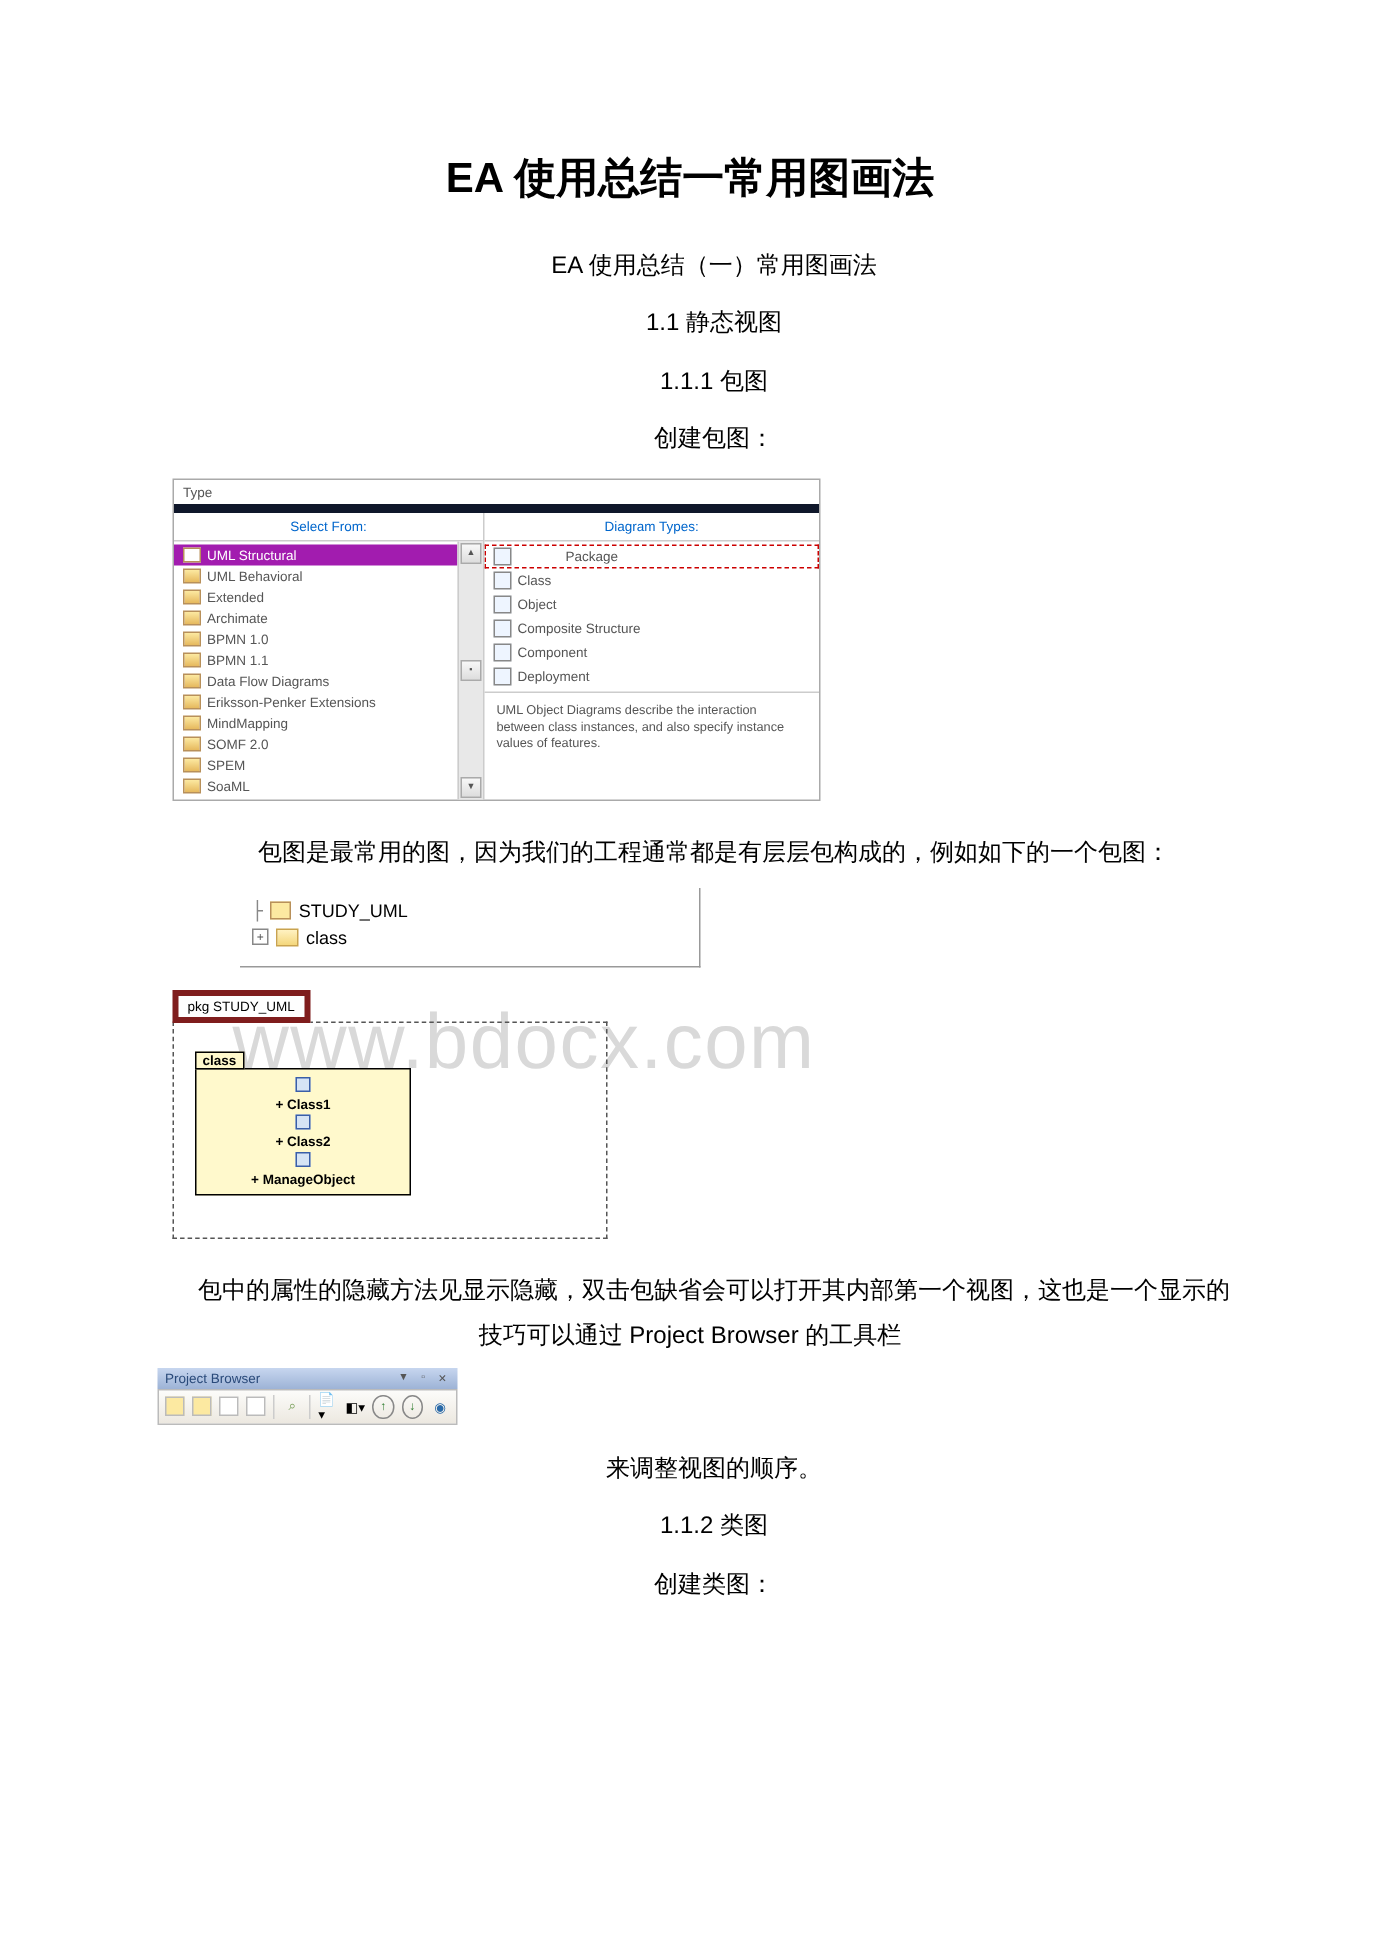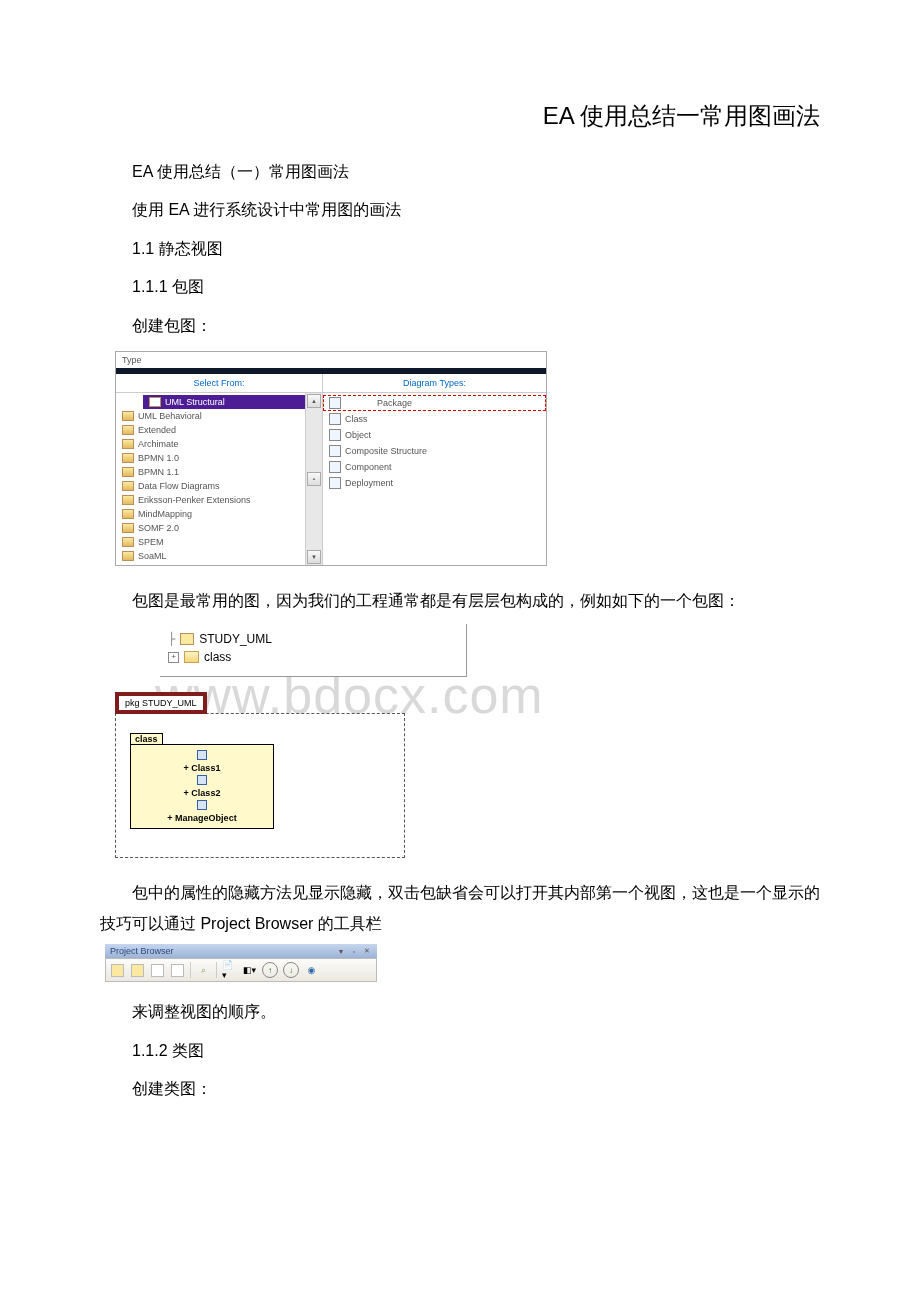--- a/index.html
+++ b/index.html
@@ -8,32 +8,33 @@
       padding: 0;
       width: 920px;
       background: #fff;
       color: #000;
     }
     .page {
       padding: 100px 100px 50px 100px;
       position: relative;
     }
     .title {
-      text-align: right;
-      font-size: 24px;
-      font-weight: normal;
+      text-align: center;
+      font-size: 28px;
+      font-weight: bold;
       margin-bottom: 25px;
     }
     .indent {
       text-indent: 2em;
     }
     .para {
       font-size: 16px;
       line-height: 1.9;
       margin: 8px 0;
+      text-align: center;
     }
     .dialog-box {
       margin: 10px 0 20px 15px;
       border: 1px solid #aaa;
       width: 430px;
       font-family: Tahoma, Arial, sans-serif;
       font-size: 9px;
       background: #fff;
       color: #555;
     }
@@ -62,23 +63,22 @@
       flex: 1;
       padding: 2px 0;
     }
     .list-item {
       padding: 2px 6px;
       display: flex;
       align-items: center;
       gap: 4px;
     }
     .list-item.selected {
-      background: #4c1d95;
+      background: #a21caf;
       color: #fff;
-      margin-left: 27px;
     }
     .list-item.selected-r {
       border: 1px dashed #c00;
       padding: 1px 5px;
       gap: 36px;
     }
     .folder-icon {
       width: 10px;
       height: 8px;
       background: linear-gradient(#fce9a1, #e6b95e);
@@ -227,21 +227,21 @@
       flex-direction: column;
     }
     .blue-box {
       width: 8px;
       height: 8px;
       border: 1px solid #3a5fa8;
       background: #d6e4f5;
     }
     .toolbar-panel {
       margin: 5px 0 15px 5px;
-      width: 272px;
+      width: 200px;
       font-family: Tahoma, Arial, sans-serif;
     }
     .toolbar-title {
       background: linear-gradient(#c7d6ef, #9db3d6);
       font-size: 9px;
       padding: 2px 5px;
       display: flex;
       justify-content: space-between;
       align-items: center;
       color: #2a4a7a;
@@ -299,21 +299,20 @@
   </style>
 </head>
 <body>
 
 <div class="page">
   <div class="content-layer">
 
   <div class="title">EA 使用总结一常用图画法</div>
 
   <div class="para indent">EA 使用总结（一）常用图画法</div>
-  <div class="para indent">使用 EA 进行系统设计中常用图的画法</div>
   <div class="para indent">1.1 静态视图</div>
   <div class="para indent">1.1.1 包图</div>
   <div class="para indent">创建包图：</div>
 
   <div class="dialog-box">
     <div class="dialog-header">Type</div>
     <div class="dialog-body">
       <div class="dialog-left">
         <div class="dialog-col-header">Select From:</div>
         <div class="list-scroll">
@@ -395,20 +394,21 @@
               </div>
           <div class="list-item">
                 <span class="type-icon"></span>
                 <span>Component</span>
               </div>
           <div class="list-item">
                 <span class="type-icon"></span>
                 <span>Deployment</span>
               </div>
         </div>
+        <div class="dialog-desc">UML Object Diagrams describe the interaction between class instances, and also specify instance values of features.</div>
       </div>
     </div>
   </div>
 
   <div class="para" style="text-indent:2em">包图是最常用的图，因为我们的工程通常都是有层层包构成的，例如如下的一个包图：</div>
 
   </div>
 
   <div class="watermark" style="top:665px; left:155px;">www.bdocx.com</div>
 

